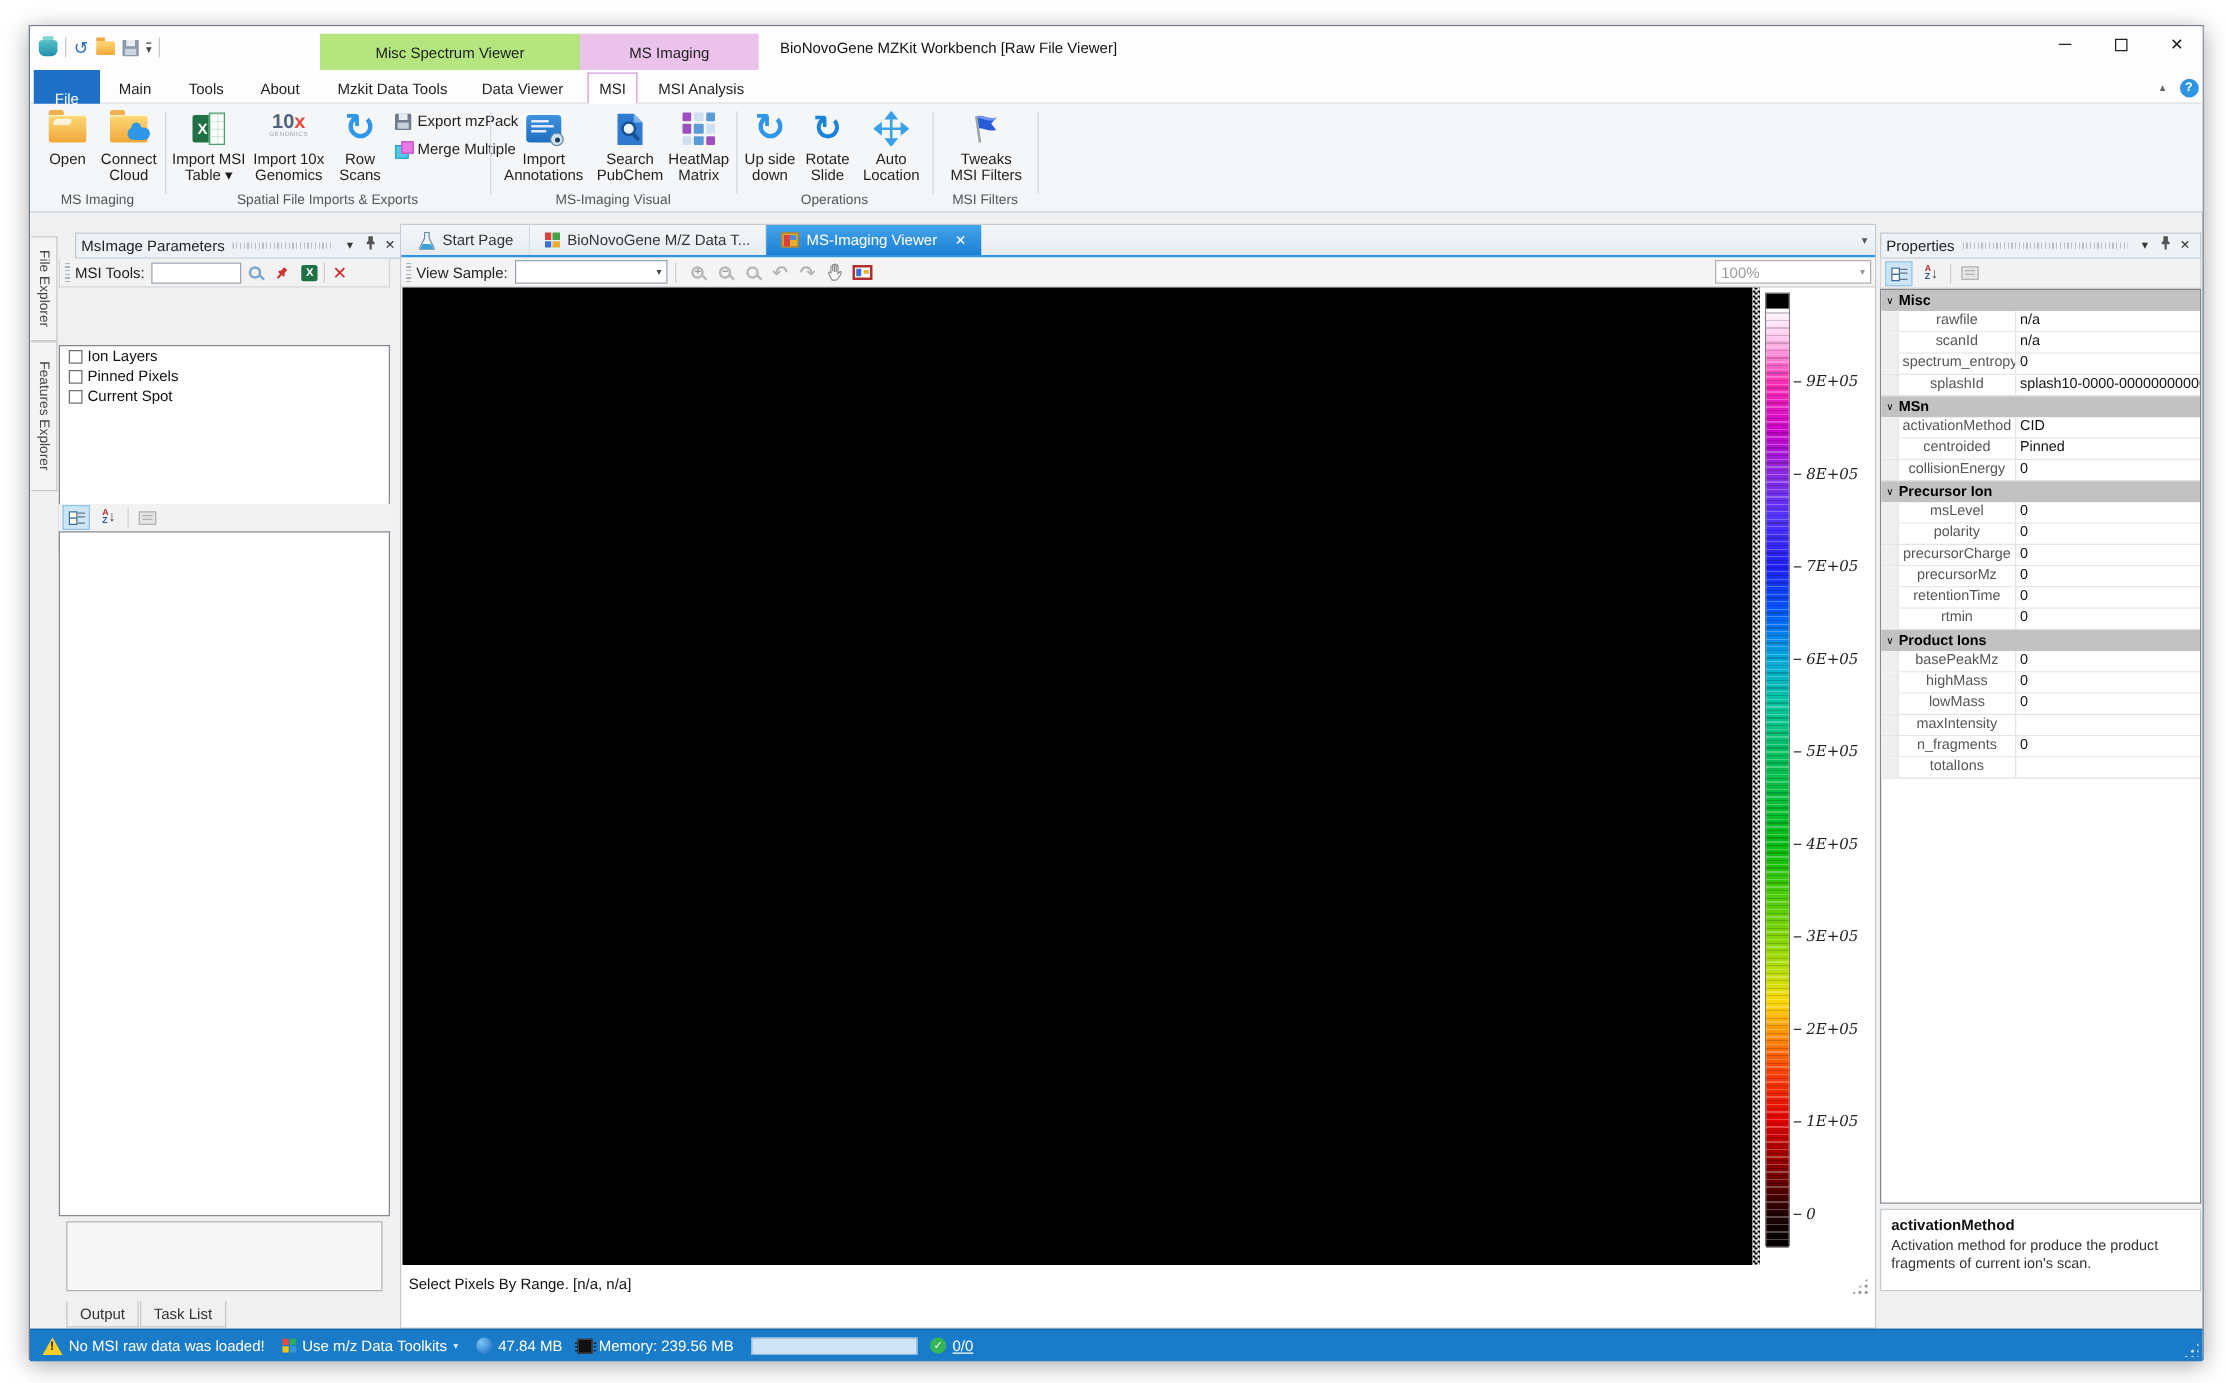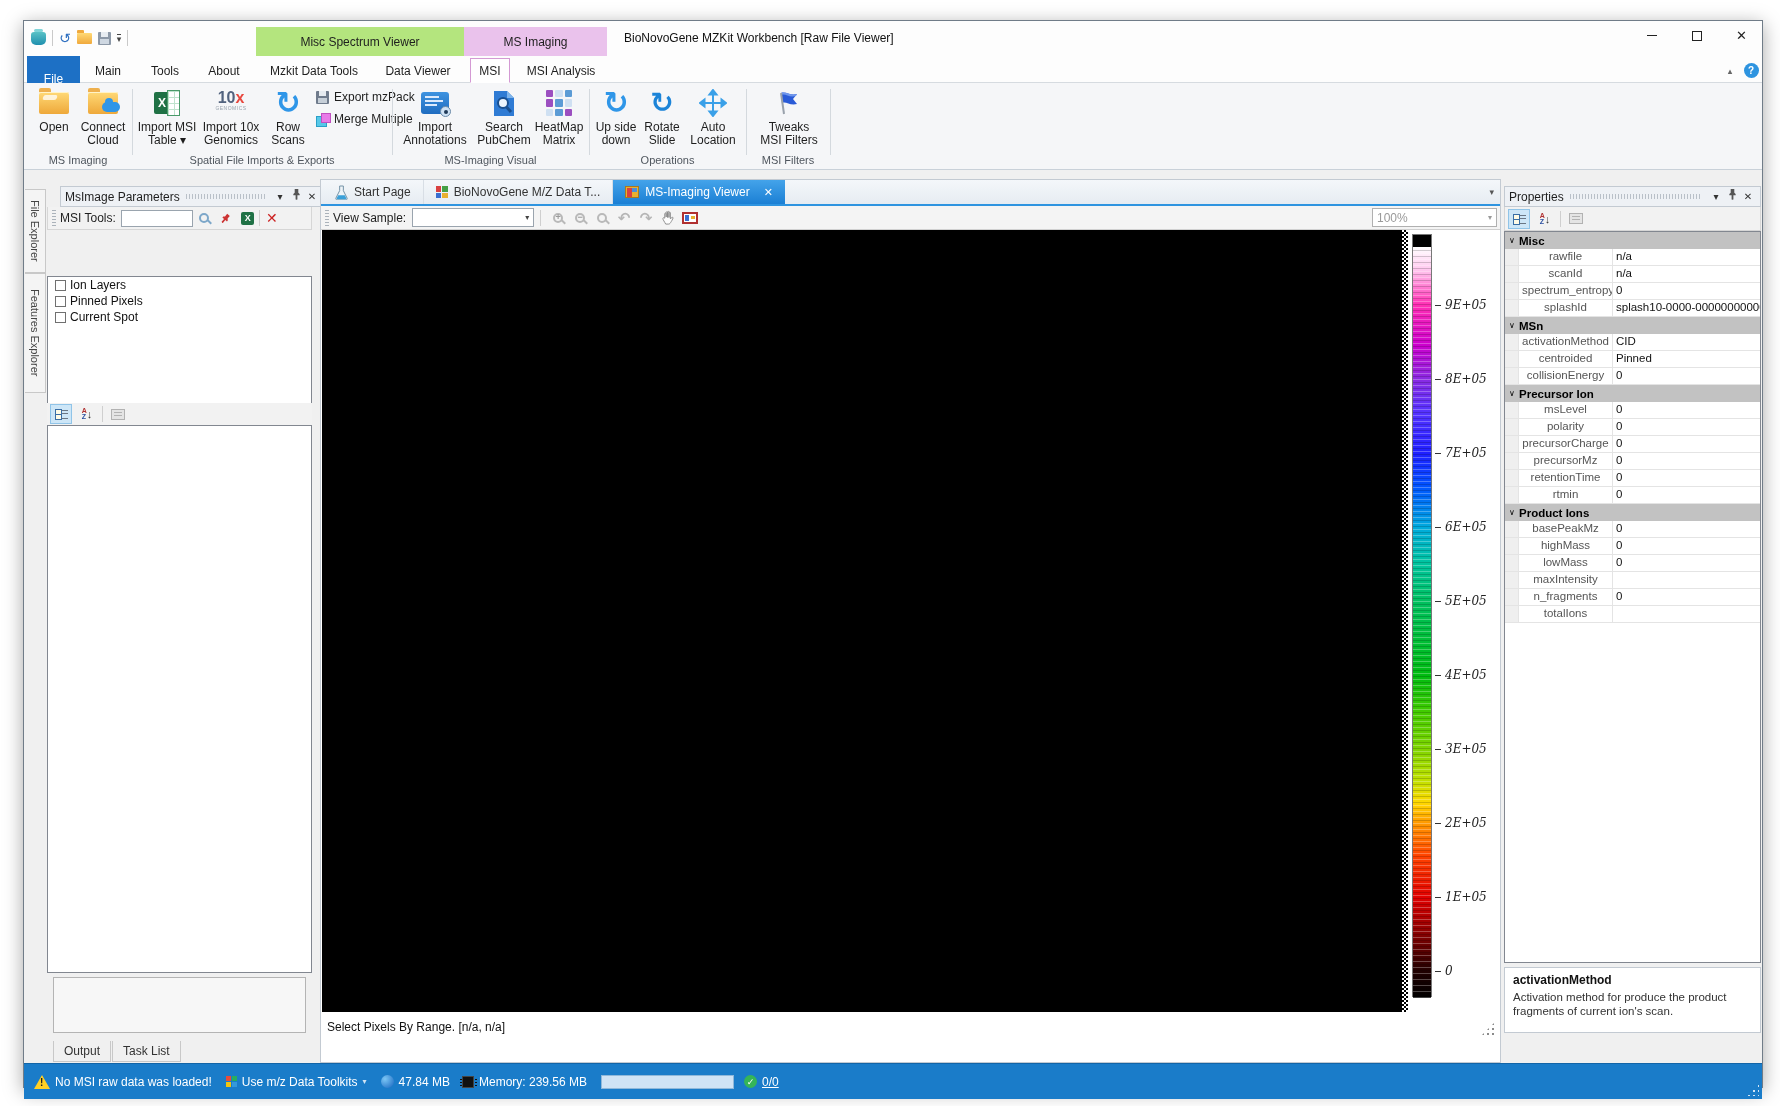--- a/index.html
+++ b/index.html
@@ -135,21 +135,21 @@
   .prop-gutter { width:14px; background:#efefef; border-right:1px solid #e4e4e4; flex:none;}
   .prop-name { width:94px; flex:none; padding:1px 3px 0; color:#555; overflow:hidden; white-space:nowrap; border-right:1px solid #e4e4e4; font-size:11.5px;text-align:center;}
   .prop-val { flex:1; padding:1px 3px 0; color:#111; overflow:hidden; white-space:nowrap; font-size:11.5px;}
   .prop-cat { display:flex; height:17px; background:#c2c2c2; color:#000; font-weight:bold; align-items:center; font-size:11.5px; }
   .prop-cat .chev { width:14px; text-align:center; font-size:8px; font-weight:normal; }
   #prop-desc { position:absolute; background:#fff; border:1px solid #c3cad2; padding:5px 8px; }
   #prop-desc .t { font-weight:bold; font-size:12px; color:#111; margin-bottom:3px;}
   #prop-desc .d { font-size:11.5px; color:#333; line-height:14px; }
   
   .bottomtab { position:absolute; top:1020px; height:21px; padding:0 10px; display:flex; align-items:center; font-size:12px; color:#333; background:#f0f0f0; border:1px solid #c8c8c8; border-top:none; }
-  #statusbar { position:absolute; left:0; top:1042px; width:100%; height:36px; background:#1a7cc9; border-top:1px solid #1265a8; color:#fff; display:flex; align-items:center; font-size:12px; }
+  #statusbar { position:absolute; left:0; top:1042px; width:100%; height:26px; background:#1a7cc9; border-top:1px solid #1265a8; color:#fff; display:flex; align-items:center; font-size:12px; }
   .sbitem { display:flex; align-items:center; gap:5px; }
   .warn { width:0; height:0; border-left:8px solid transparent; border-right:8px solid transparent; border-bottom:14px solid #ffd024; position:relative; }
   .warn:after { content:"!"; position:absolute; left:-2px; top:2px; font-size:10px; font-weight:bold; color:#222; }
   .tk-ic { width:11px; height:11px; display:grid; grid-template-columns:1fr 1fr; grid-template-rows:1fr 1fr; gap:1px;}
   .tk-ic span:nth-child(1){background:#e74c3c;} .tk-ic span:nth-child(2){background:#27ae60;}
   .tk-ic span:nth-child(3){background:#f1c40f;} .tk-ic span:nth-child(4){background:#3498db;}
   .sphere { width:13px; height:13px; border-radius:50%; background:radial-gradient(circle at 4px 4px,#7cc6f5,#1565c0); }
   .chip { width:12px; height:12px; background:#111; border:1px solid #444; position:relative; }
   .chip:before{content:"";position:absolute;left:-3px;top:2px;width:2px;height:1px;background:#111;box-shadow:0 3px 0 #111,0 6px 0 #111,15px 0 0 #111,15px 3px 0 #111,15px 6px 0 #111;}
   .progress { width:133px; height:14px; background:#cfe3f5; border:1px solid #8fb8da; }

